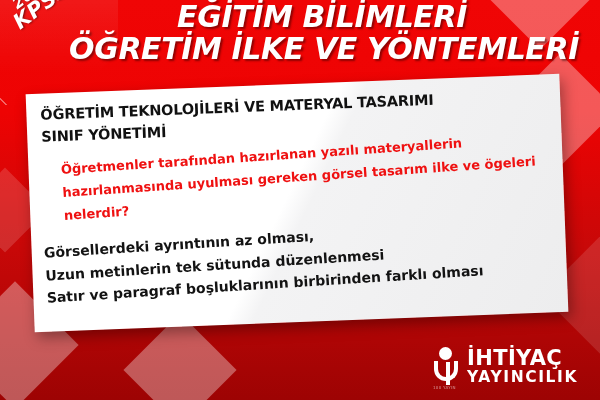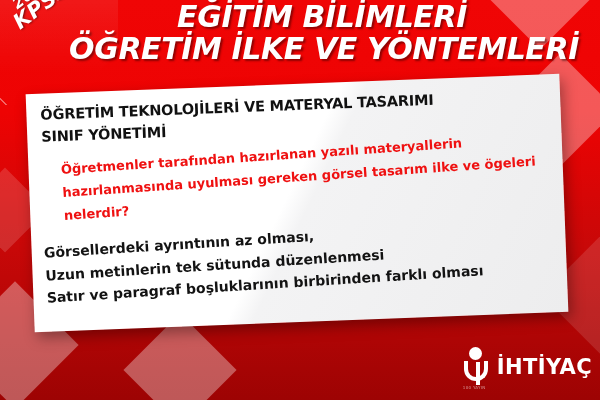--- a/index.html
+++ b/index.html
@@ -146,21 +146,21 @@
     line-height: 1.62;
     transform: rotate(-1.4deg);
     transform-origin: left top;
     white-space: nowrap;
   }
   .answers span { display: block; }
 
   
   .logo {
     position: absolute;
-    right: 8px;
+    right: 22px;
     bottom: 12px;
     display: flex;
     align-items: center;
     z-index: 6;
   }
   .logo-mark {
     position: relative;
     width: 28px;
     height: 42px;
     margin-right: 7px;
@@ -264,16 +264,17 @@
 
   <div class="logo">
     <div class="logo-mark">
       <div class="head"></div>
       <div class="body"></div>
       <div class="stem"></div>
       <div class="micro">100 YAYIN</div>
     </div>
     <div class="logo-words">
       <span class="l1">İHTİYAÇ</span>
+      <span class="l2">YAYINCILIK</span>
     </div>
   </div>
 
 </div>
 
 </body></html>

